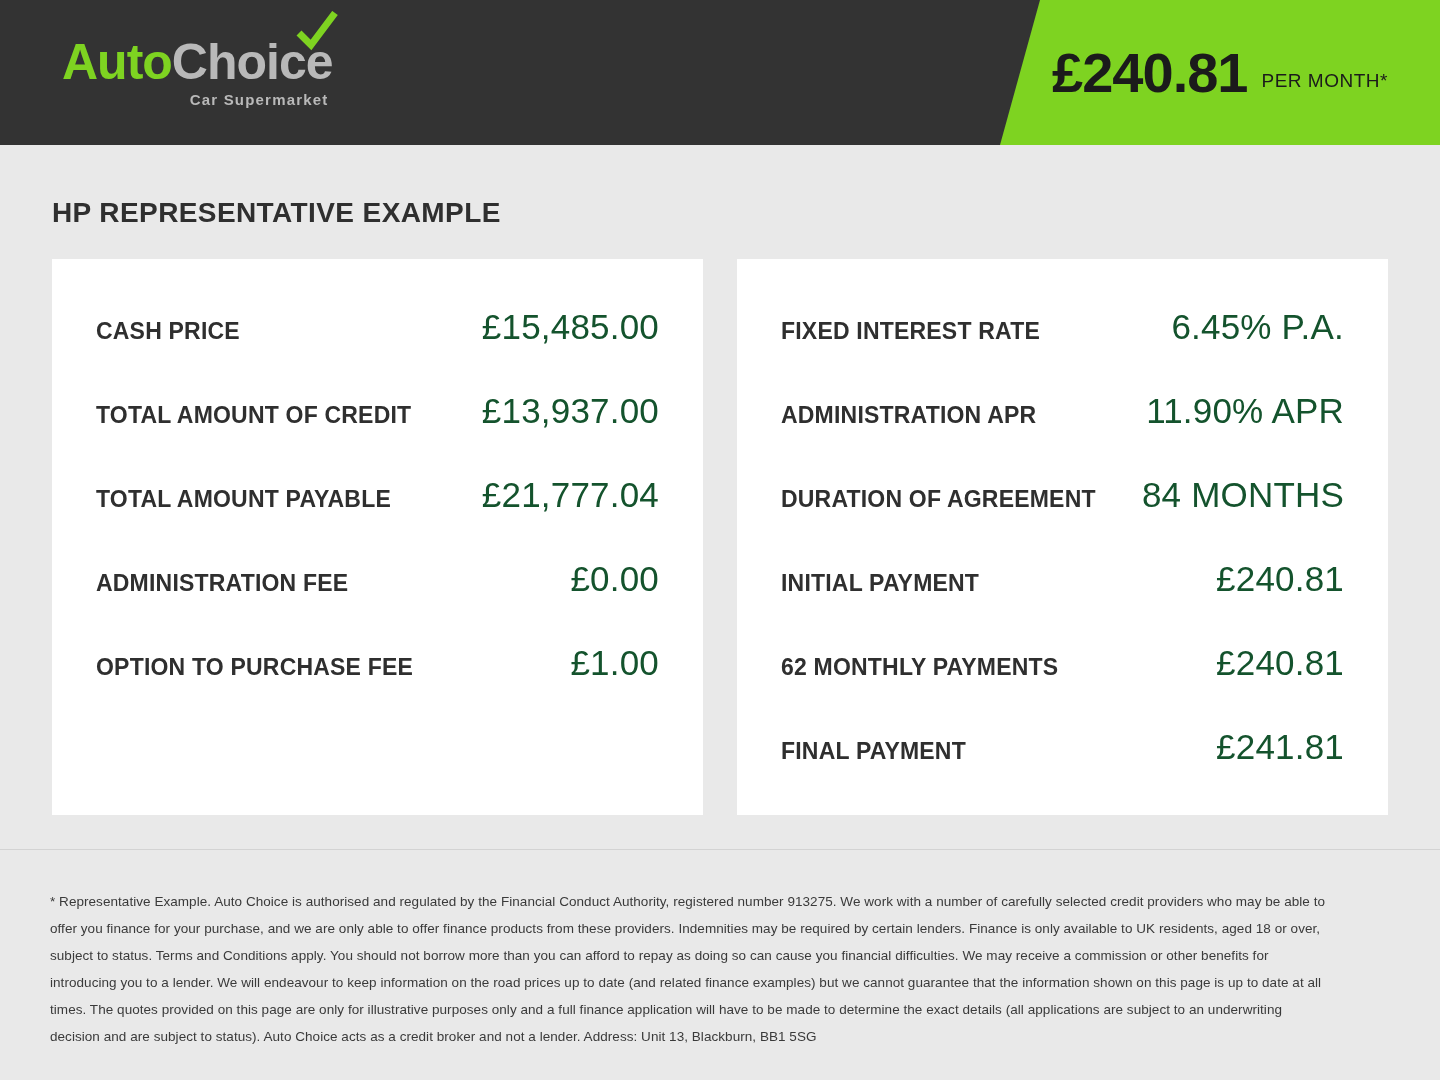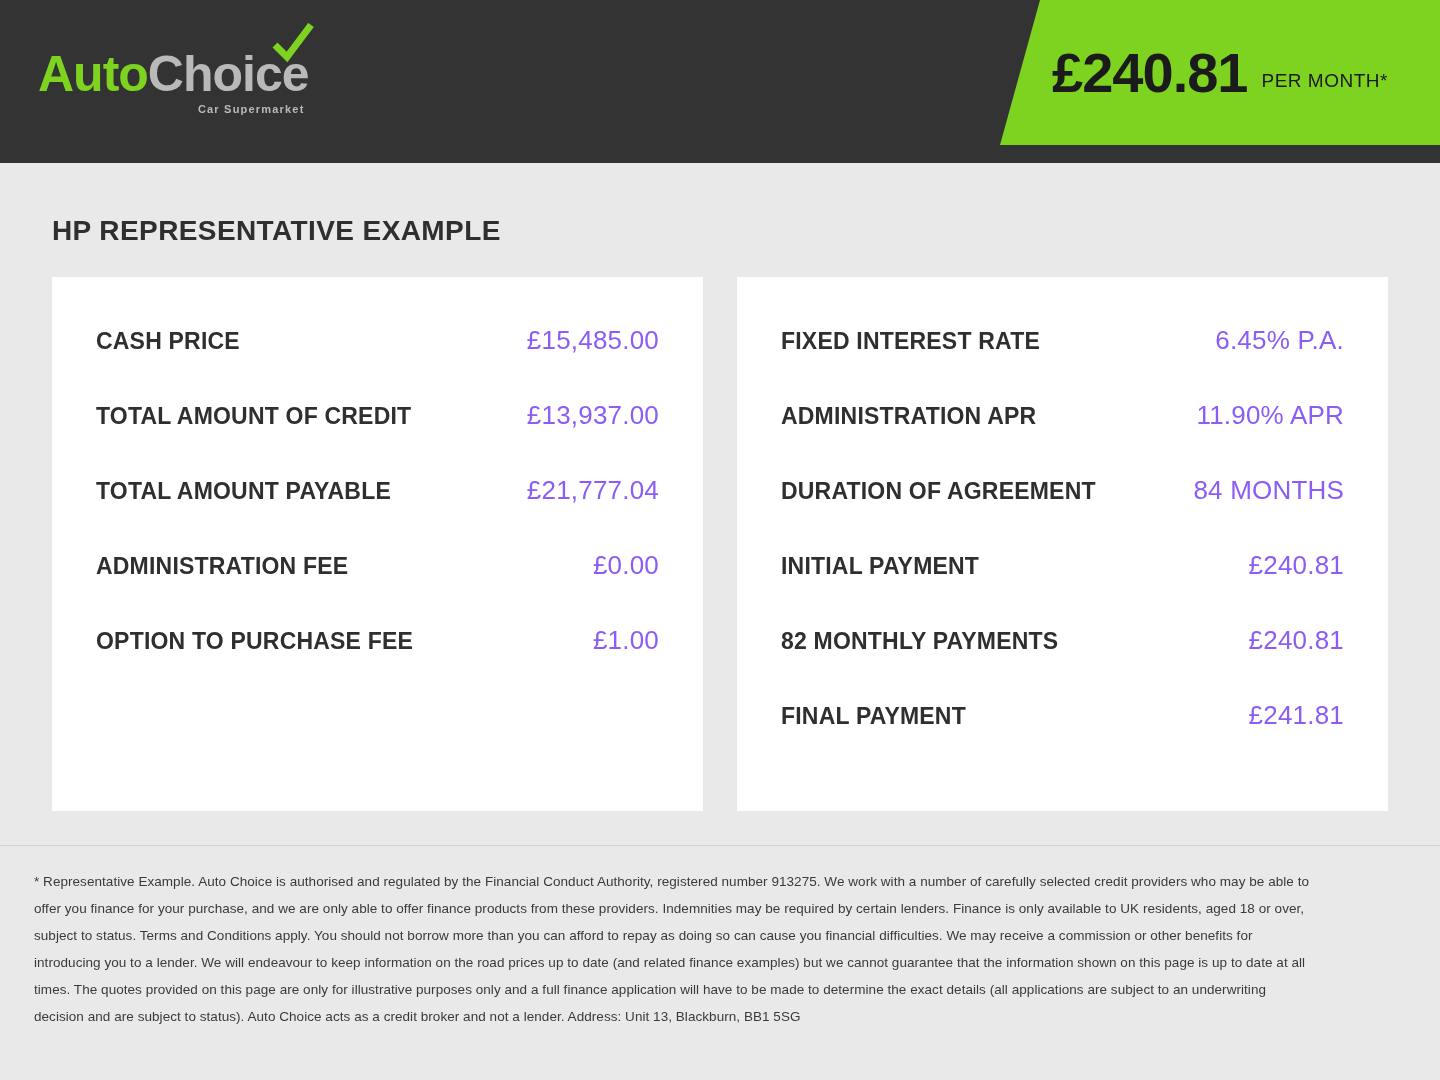--- a/index.html
+++ b/index.html
@@ -10,25 +10,26 @@
     width: 1440px;
     height: 1080px;
     background: #e9e9e9;
     font-family: "Liberation Sans", sans-serif;
     overflow: hidden;
   }
 
   
   .header {
     position: relative;
-    height: 163px;
+    height: 145px;
     background: #333333;
     display: flex;
     align-items: center;
     overflow: hidden;
+    padding-left: 24px;
   }
   .logo-wrap {
     padding-left: 38px;
     display: flex;
     flex-direction: column;
     justify-content: center;
   }
   .logo-main {
     font-size: 50px;
     font-weight: bold;
@@ -42,21 +43,21 @@
   .logo-tick {
     position: absolute;
     right: -6px;
     top: -26px;
     width: 44px;
     height: 40px;
   }
   .logo-sub {
     margin-top: 4px;
     text-align: right;
-    font-size: 11px;
+    font-size: 15px;
     letter-spacing: 1.2px;
     color: #b9b9b9;
     font-weight: bold;
     padding-right: 4px;
   }
   .price-block {
     position: absolute;
     right: 0;
     top: 0;
     height: 145px;
@@ -113,34 +114,34 @@
     padding: 22px 0;
   }
   .row-label {
     font-size: 23px;
     font-weight: bold;
     color: #2f2f2f;
     letter-spacing: 0.2px;
     white-space: nowrap;
   }
   .row-value {
-    font-size: 26px;
-    color: #8b5cf6;
+    font-size: 35px;
+    color: #14532d;
     letter-spacing: 0.2px;
     white-space: nowrap;
   }
 
   
   .footer {
     margin-top: 34px;
     border-top: 1px solid #d3d3d3;
     padding: 22px 34px 0 34px;
   }
   .footer p {
-    margin: 0;
+    margin: 16px;
     font-size: 13.5px;
     line-height: 2.0;
     color: #3a3a3a;
     max-width: 1280px;
     letter-spacing: 0.05px;
   }
 </style>
 </head>
 <body>
 
@@ -197,21 +198,21 @@
         </div>
         <div class="row">
           <span class="row-label">DURATION OF AGREEMENT</span>
           <span class="row-value">84 MONTHS</span>
         </div>
         <div class="row">
           <span class="row-label">INITIAL PAYMENT</span>
           <span class="row-value">£240.81</span>
         </div>
         <div class="row">
-          <span class="row-label">82 MONTHLY PAYMENTS</span>
+          <span class="row-label">62 MONTHLY PAYMENTS</span>
           <span class="row-value">£240.81</span>
         </div>
         <div class="row">
           <span class="row-label">FINAL PAYMENT</span>
           <span class="row-value">£241.81</span>
         </div>
       </div>
   </div>
 </div>
 

